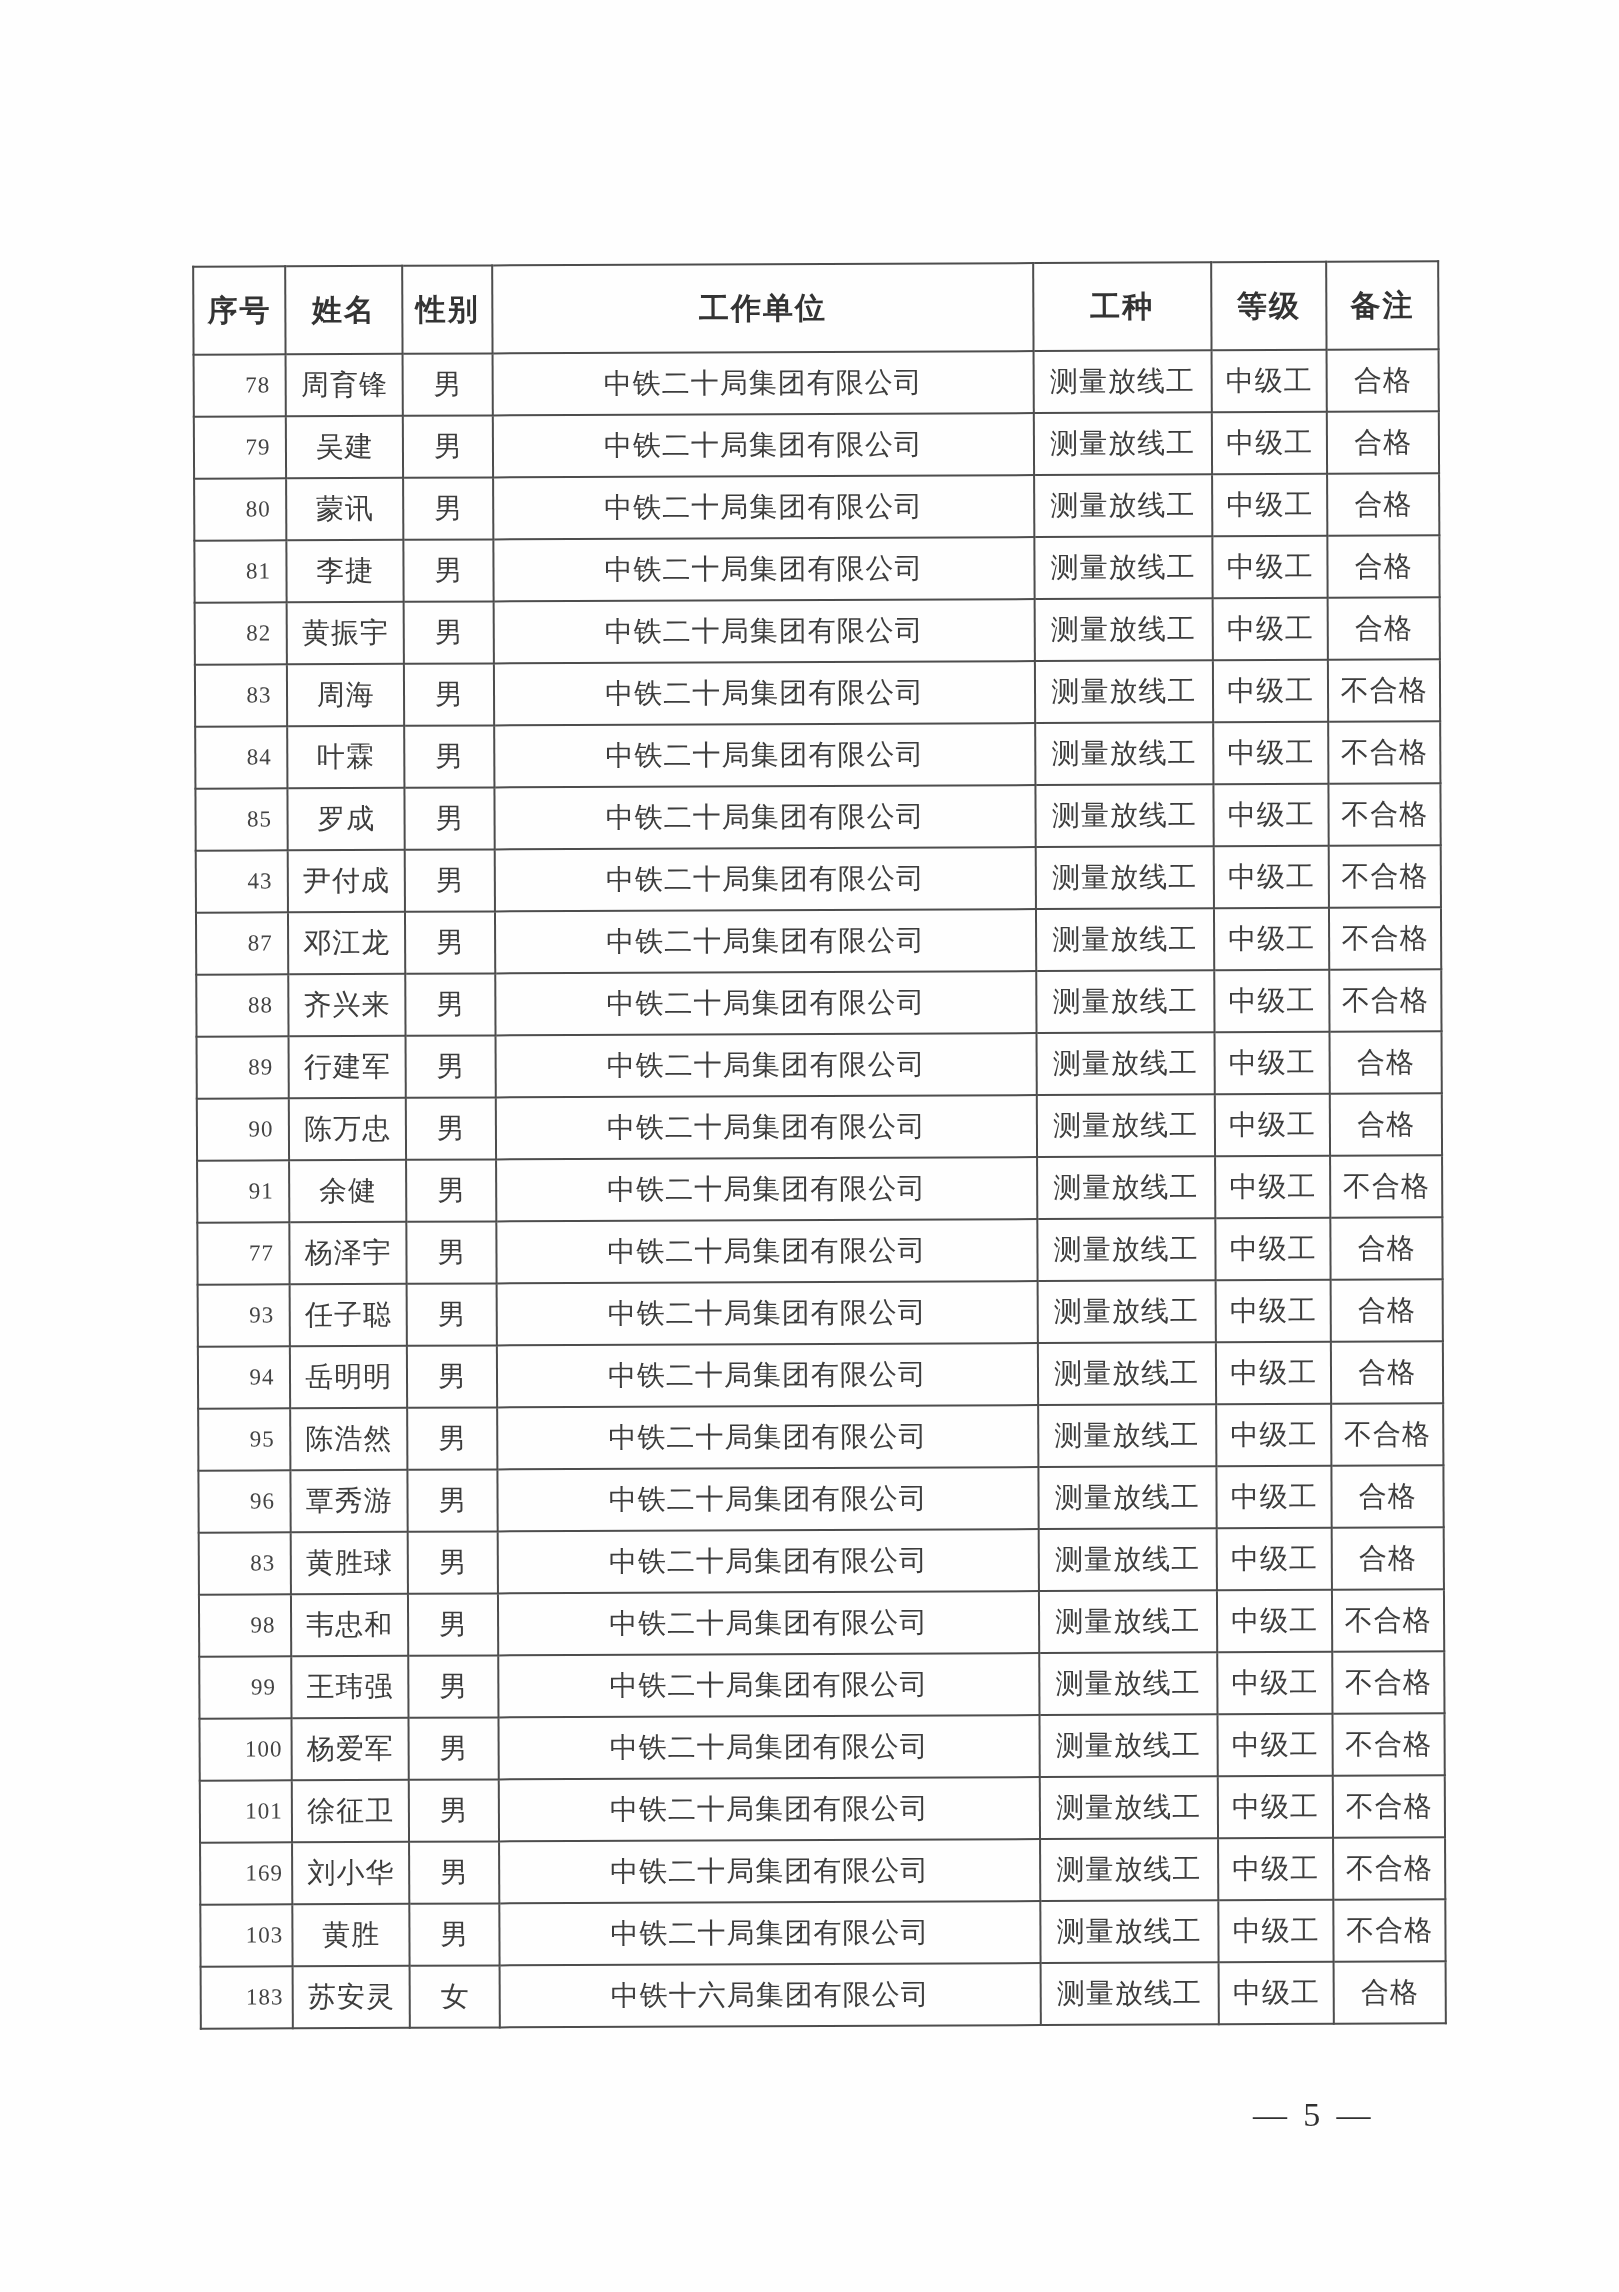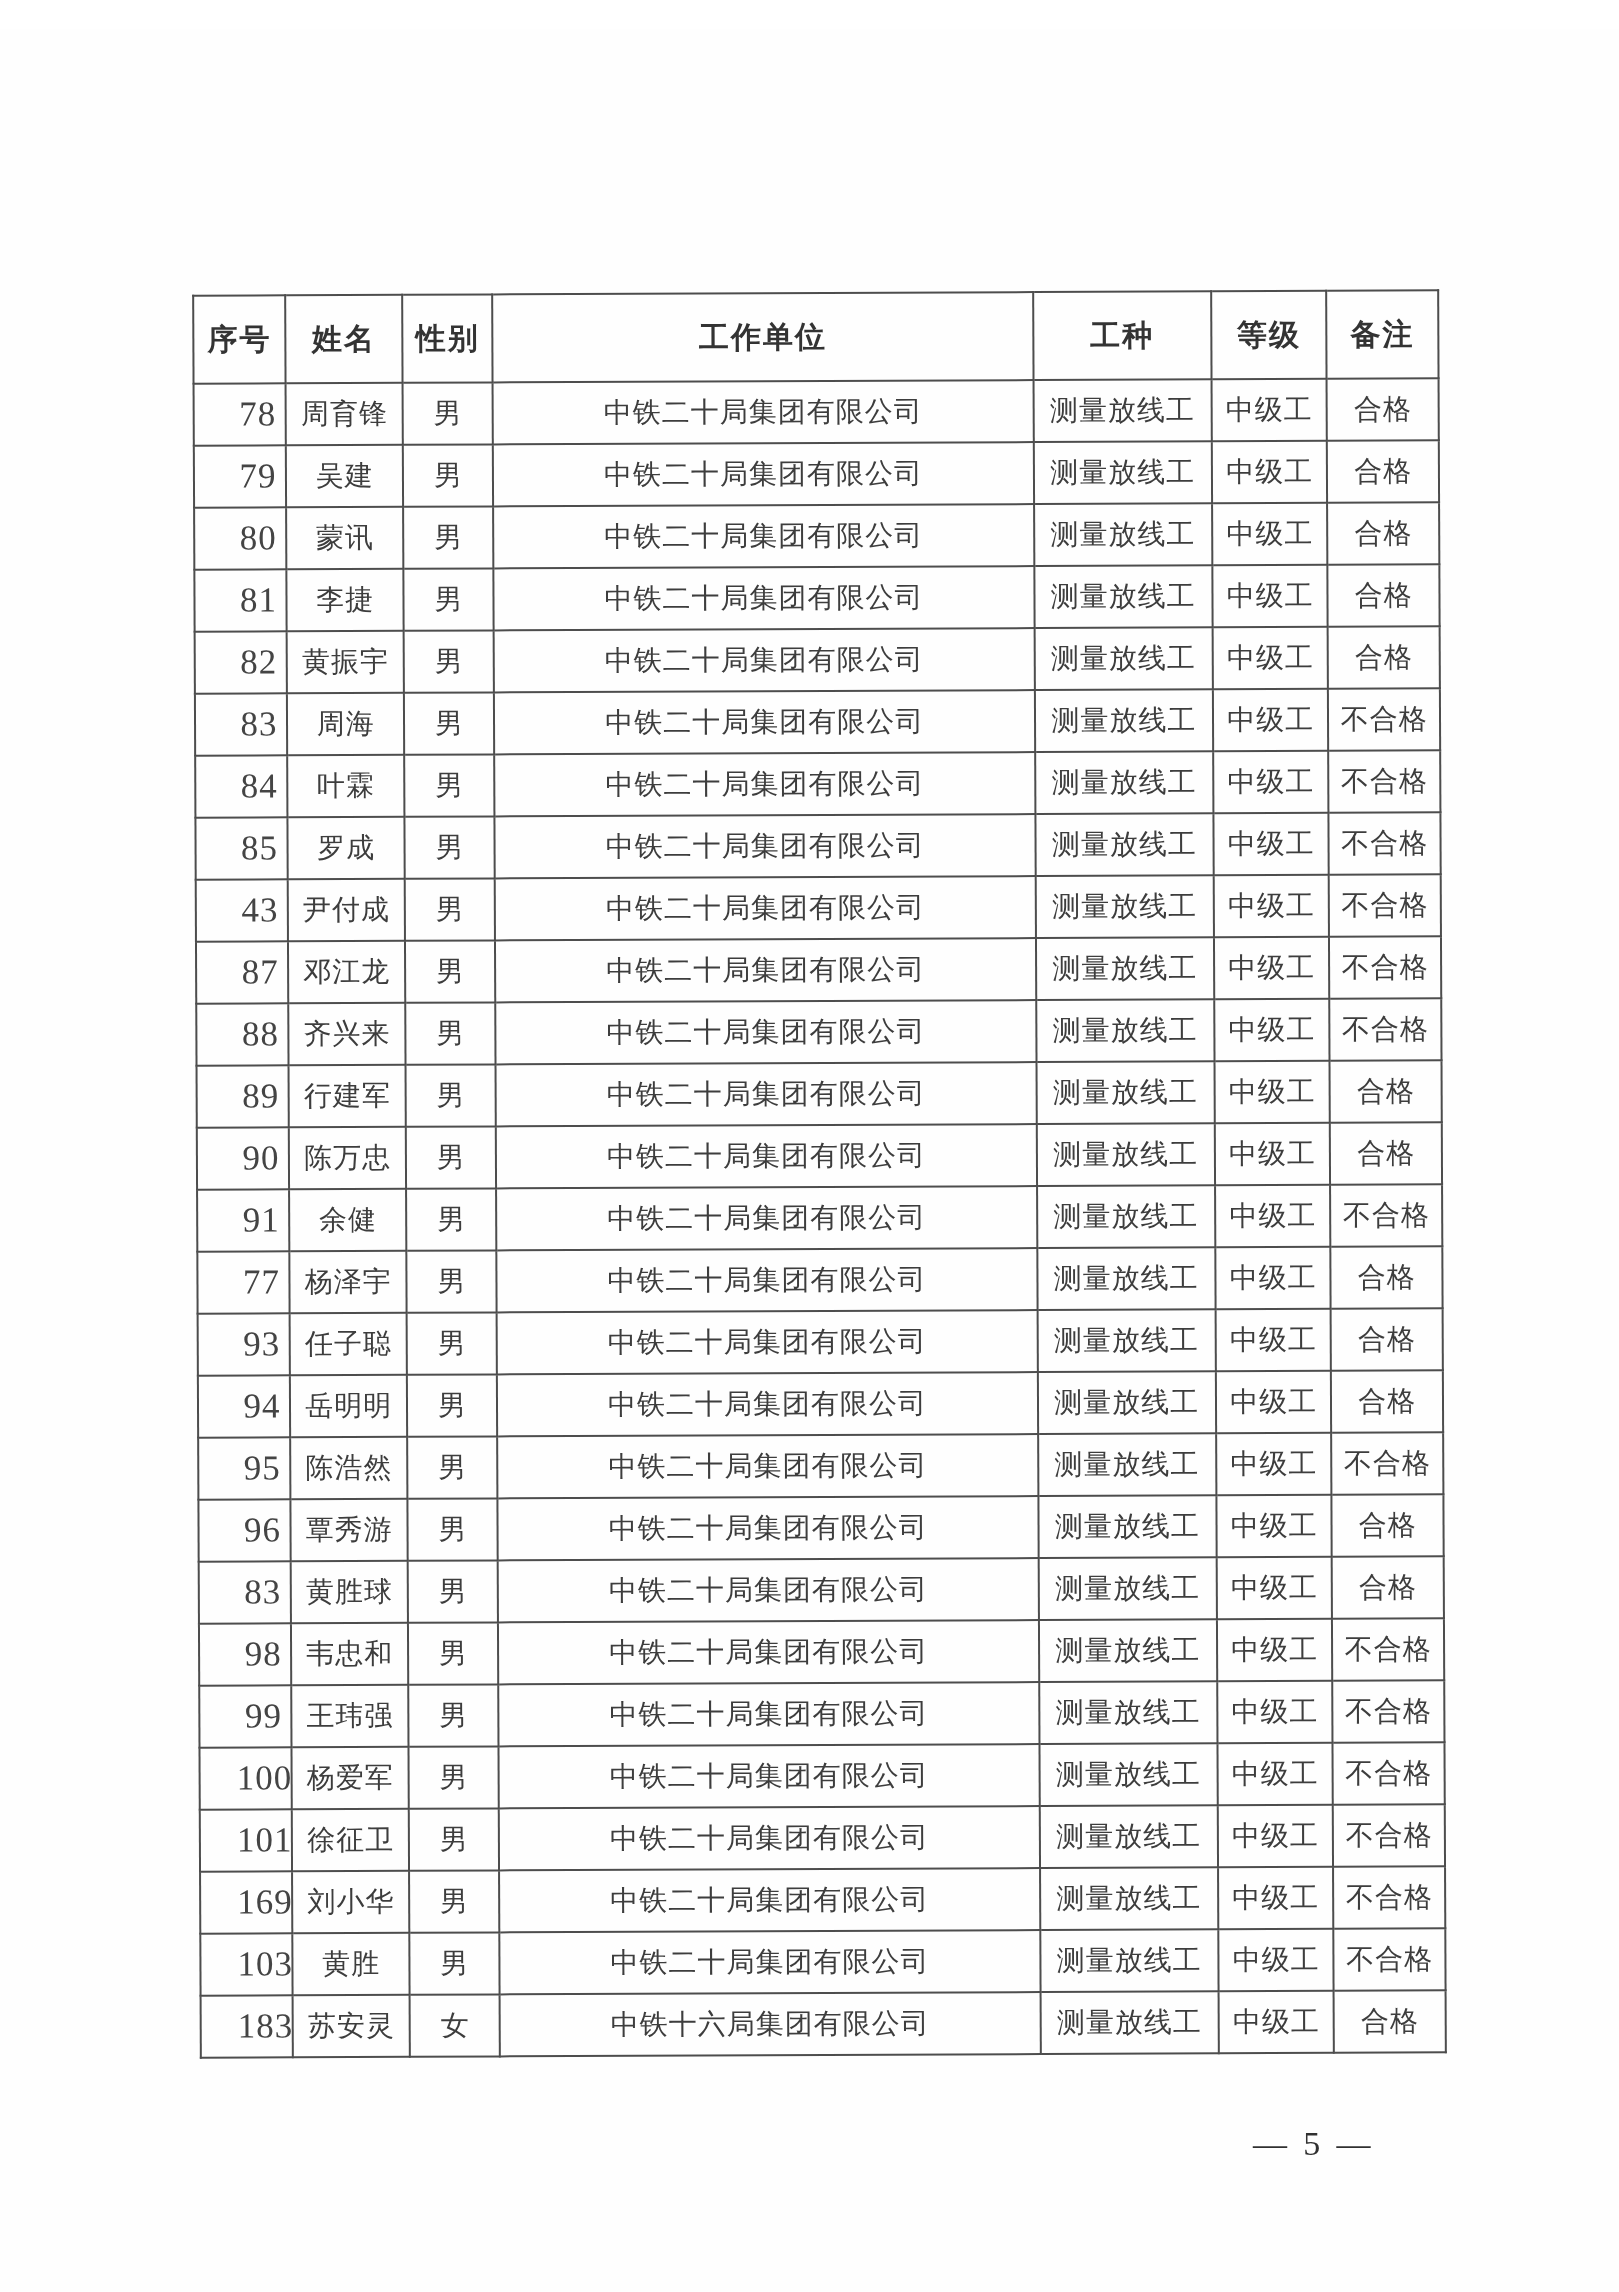--- a/index.html
+++ b/index.html
@@ -12,21 +12,20 @@
     height: 2293px;
     position: relative;
     font-family: "Liberation Serif", "DejaVu Serif", serif;
     color: #3a3a3a;
     overflow: hidden;
   }
   .sheet {
     position: absolute;
     inset: 0;
     background: #fefefe;
-    margin-top: 29px;
   }
   table.results {
     position: absolute;
     left: 196px;
     top: 263px;
     width: 1247px;
     border-collapse: collapse;
     table-layout: fixed;
     transform: rotate(-0.25deg);
     transform-origin: 50% 50%;
@@ -47,21 +46,21 @@
     color: #333333;
     letter-spacing: 2px;
   }
   table.results td {
     height: 60px;
     font-size: 28px;
     color: #3d3d3d;
     letter-spacing: 1px;
   }
   table.results td.num {
-    font-size: 35px;
+    font-size: 23px;
     letter-spacing: 1px;
     color: #444444;
     padding-left: 36px;
   }
   .page-footer {
     position: absolute;
     left: 1253px;
     top: 2096px;
     font-size: 34px;
     color: #303030;

